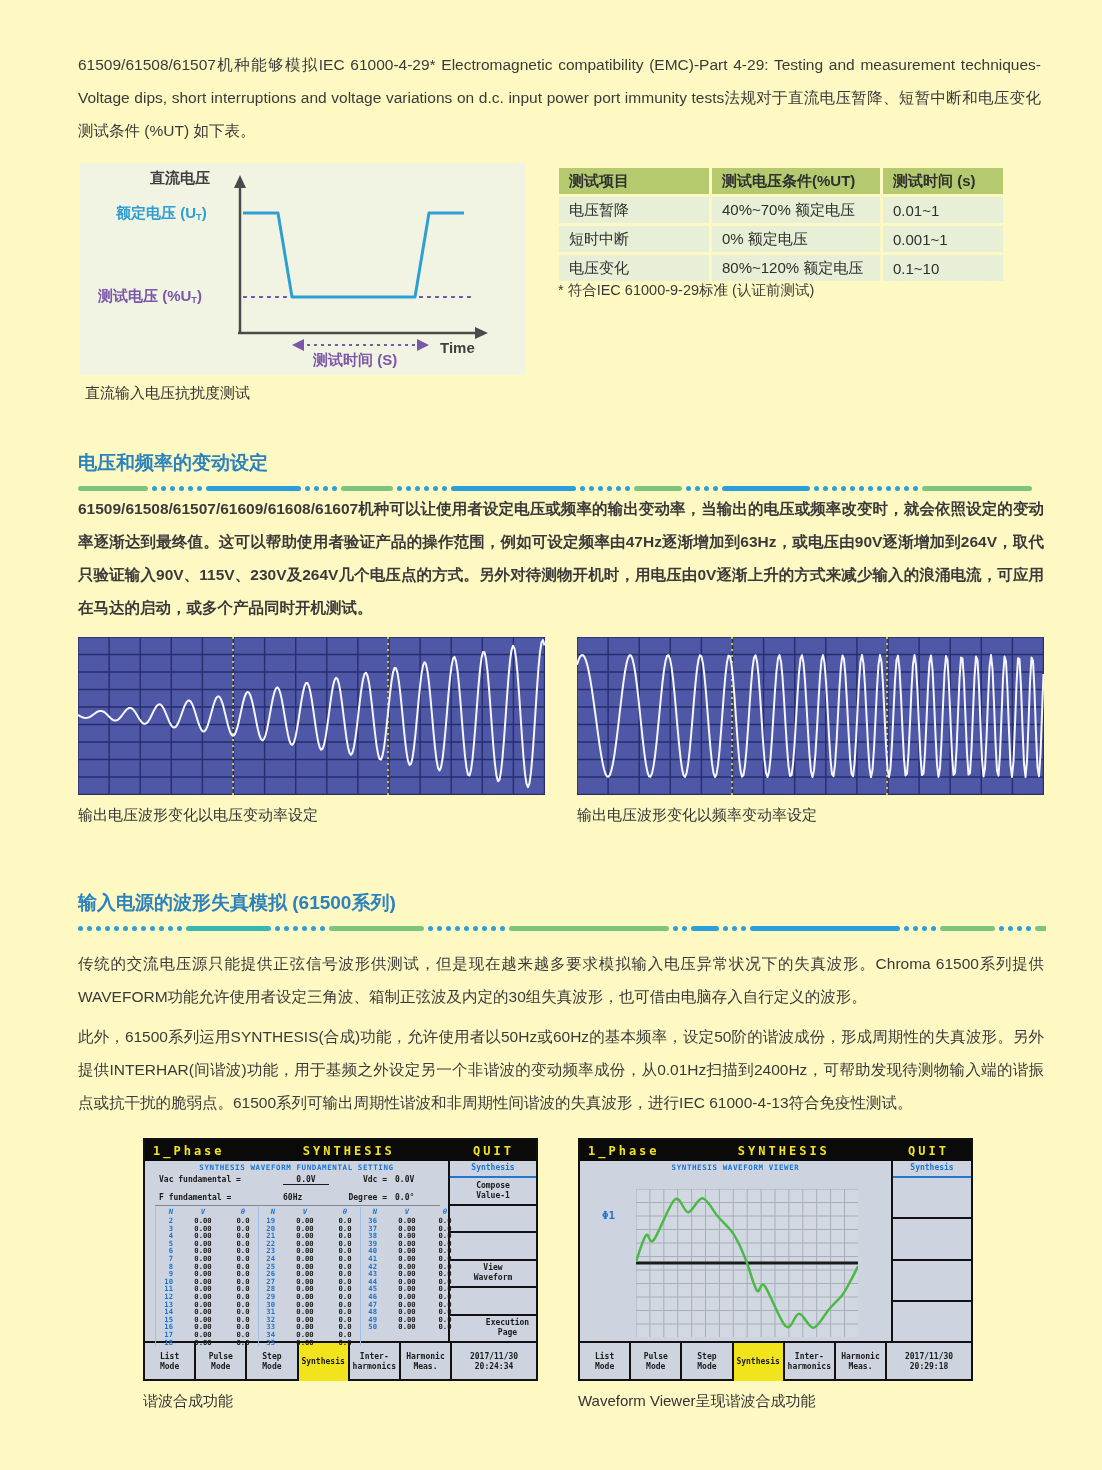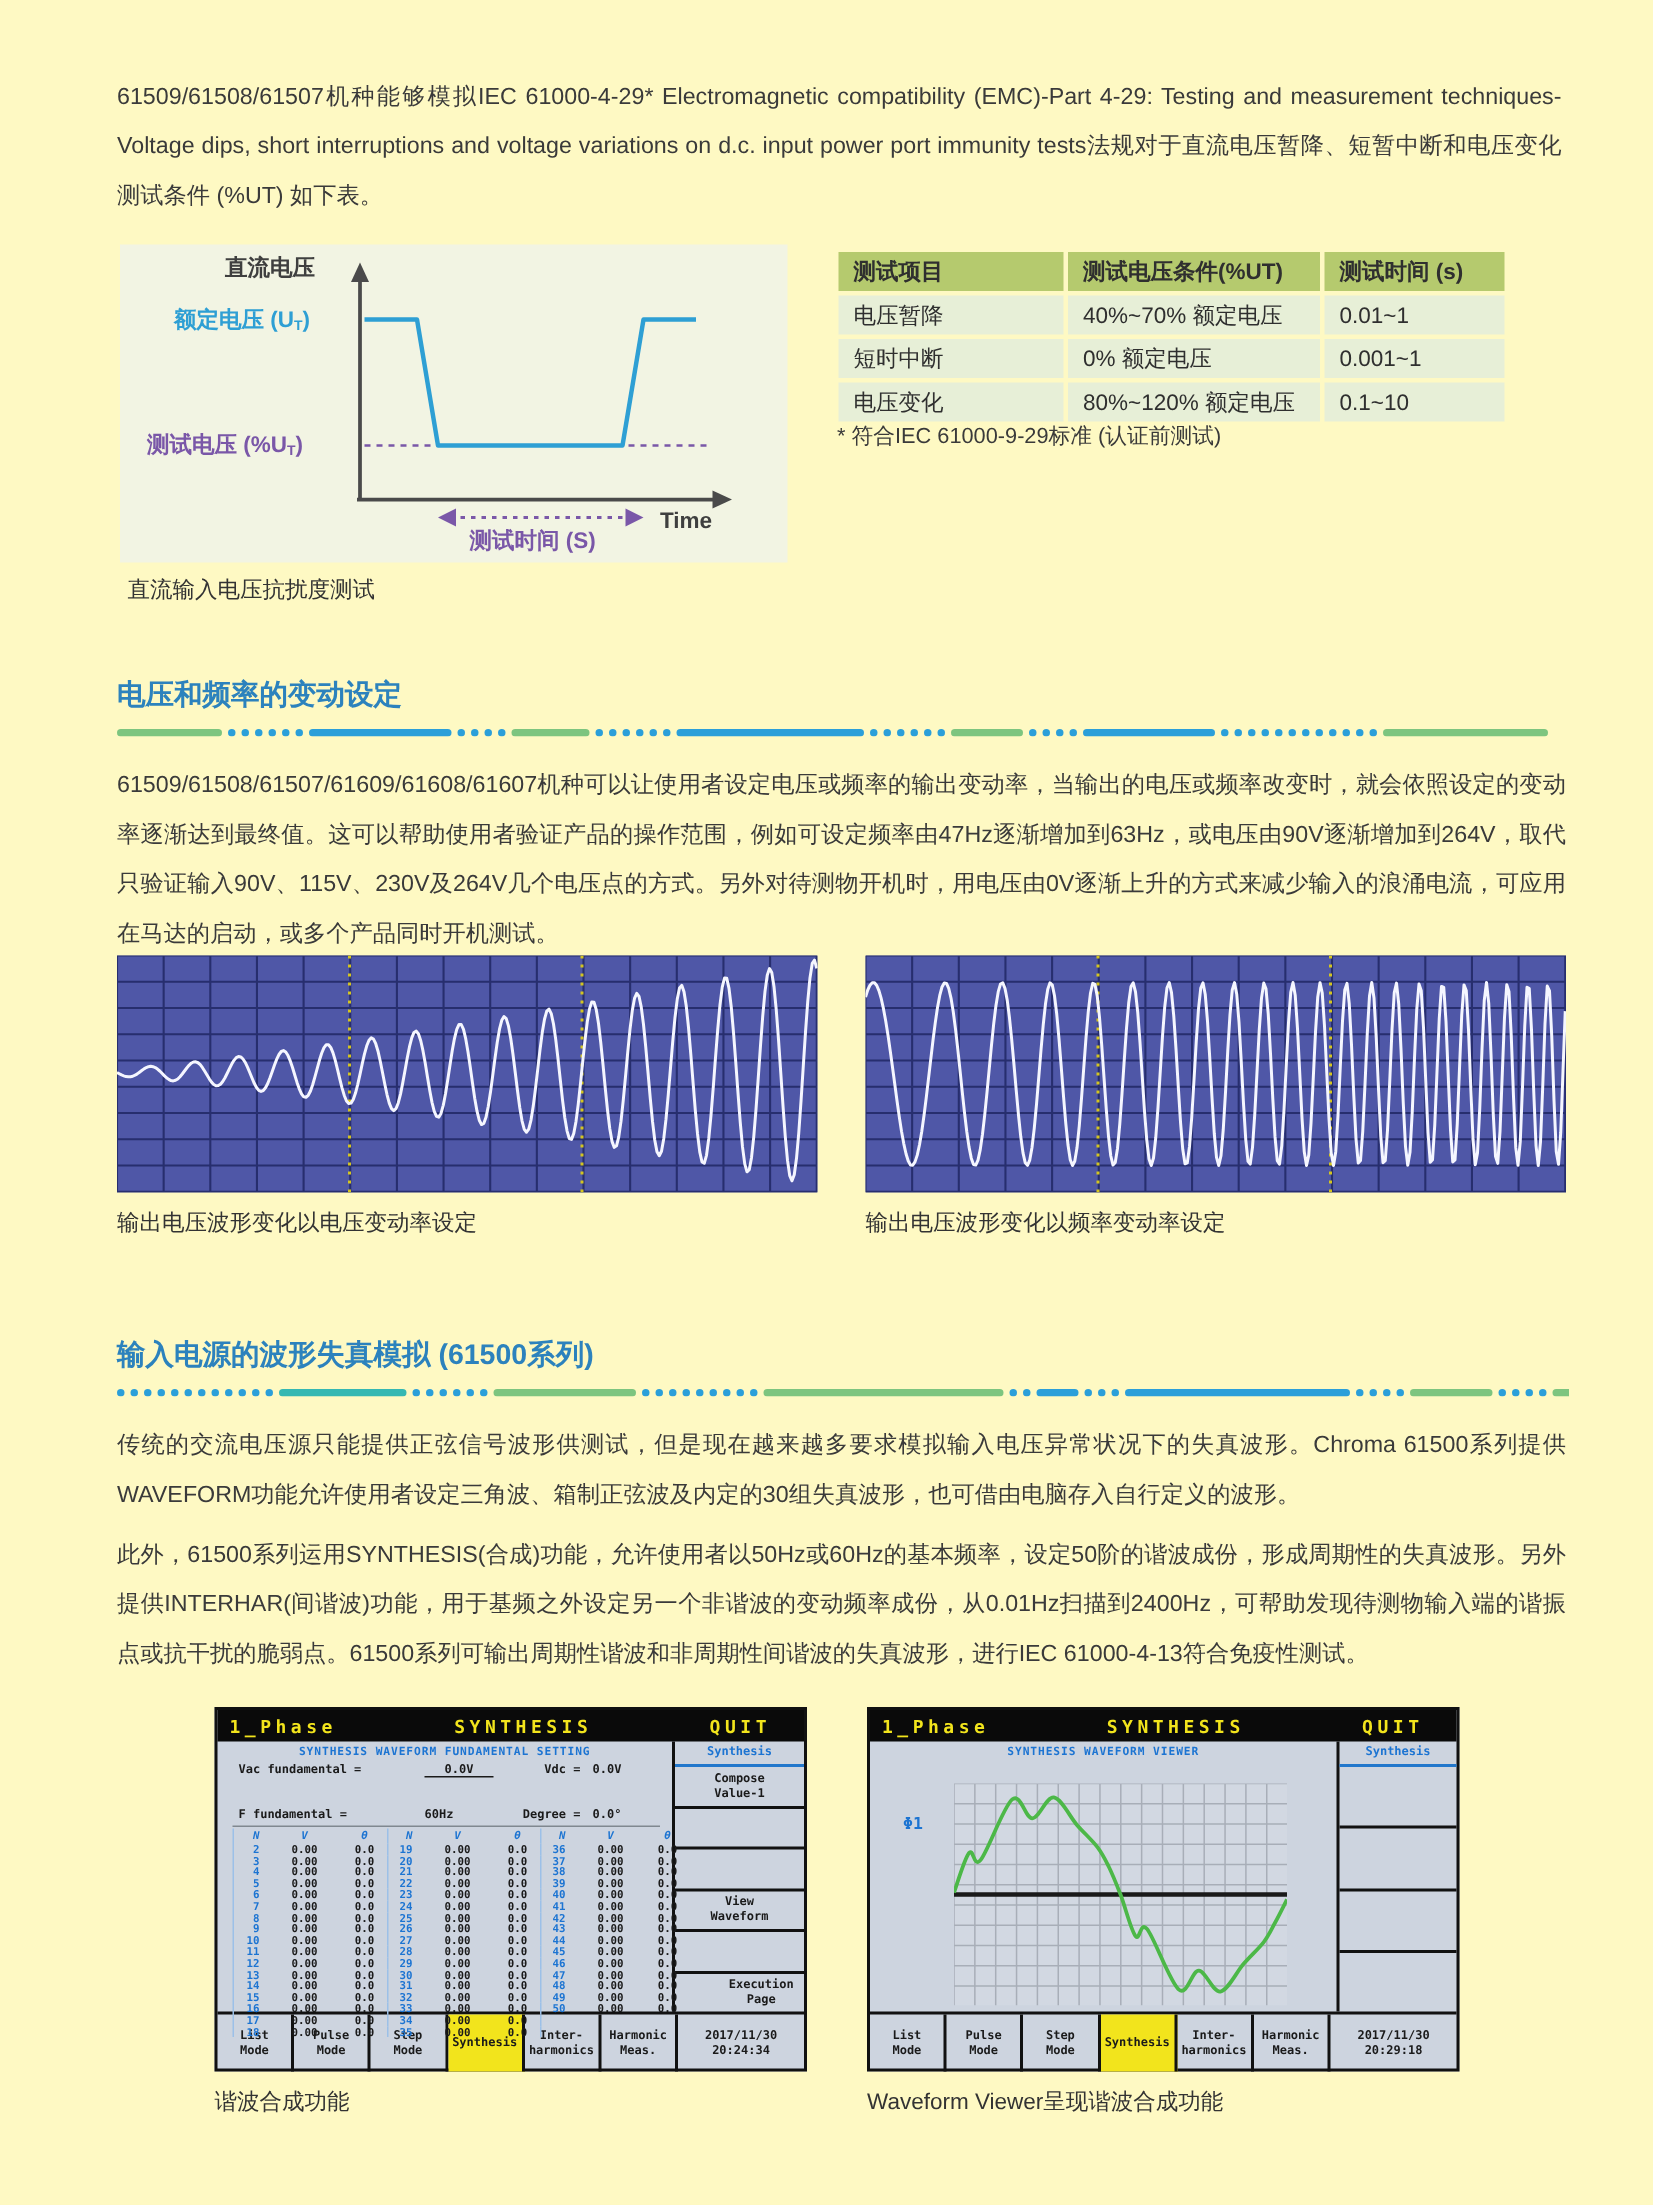--- a/index.html
+++ b/index.html
@@ -27,21 +27,21 @@
 
   
   .screen{background:#cdd4df;border:2px solid #111;box-sizing:border-box;
           font-family:"DejaVu Sans Mono",monospace;font-weight:700;color:#1a1a1a;}
   .titlebar{height:21px;background:#0a0a0a;color:#f2e41c;display:flex;align-items:center;
             justify-content:space-between;padding:0 22px 0 8px;font-size:12px;letter-spacing:3px;}
   .content-row{display:flex;height:180px;}
   .scr-main{flex:1;position:relative;min-width:0;}
   .scr-header{text-align:center;color:#1c74d2;font-size:7.5px;letter-spacing:0.6px;padding-top:2px;}
   .fields{display:grid;grid-template-columns:124px 46px 66px 52px;font-size:8px;
-          padding:3px 0 0 14px;row-gap:20px;}
+          padding:3px 0 0 14px;row-gap:8px;}
   .fields .ul{border-bottom:1px solid #1a1a1a;text-align:center;}
   .fields-rule{margin:3px 8px 1px 10px;border-top:1px solid #808890;}
   .htable{margin-left:10px;width:302px;border-left:1px solid #9cc0e8;}
   .hrow{display:grid;grid-template-columns:22px 50px 30px 22px 50px 30px 22px 50px 26px;
         height:7.6px;line-height:7.6px;font-size:7.2px;}
   .hrow .g2s{border-left:1px solid #9cc0e8;}
   .hrow .n{color:#1c74d2;text-align:right;padding-right:5px;}
   .hrow .v{text-align:center;}
   .hrow .t{text-align:center;}
   .hhdr{color:#1c74d2;height:10px;line-height:10px;font-style:italic;}
@@ -164,21 +164,21 @@
       <span class="dot" style="background: rgb(43, 159, 217);"></span>
       <span class="dot" style="background: rgb(43, 159, 217);"></span>
       <span class="dot" style="background: rgb(43, 159, 217);"></span>
       <span class="dot" style="background: rgb(43, 159, 217);"></span>
       <span class="dot" style="background: rgb(43, 159, 217);"></span>
       <span class="dot" style="background: rgb(43, 159, 217);"></span>
       <span class="dot" style="background: rgb(43, 159, 217);"></span>
       <span class="dot" style="background: rgb(43, 159, 217);"></span>
       <span class="dash" style="width: 110px; background: rgb(125, 197, 127);"></span>
     </div>
-  <p class="para abs" style="left:78px;top:491px;width:966px;">61509/61508/61507/61609/61608/61607机种可以让使用者设定电压或频率的输出变动率，当输出的电压或频率改变时，就会依照设定的变动率逐渐达到最终值。这可以帮助使用者验证产品的操作范围，例如可设定频率由47Hz逐渐增加到63Hz，或电压由90V逐渐增加到264V，取代只验证输入90V、115V、230V及264V几个电压点的方式。另外对待测物开机时，用电压由0V逐渐上升的方式来减少输入的浪涌电流，可应用在马达的启动，或多个产品同时开机测试。</p>
+  <p class="para abs" style="left:78px;top:476px;width:966px;font-weight:bold;">61509/61508/61507/61609/61608/61607机种可以让使用者设定电压或频率的输出变动率，当输出的电压或频率改变时，就会依照设定的变动率逐渐达到最终值。这可以帮助使用者验证产品的操作范围，例如可设定频率由47Hz逐渐增加到63Hz，或电压由90V逐渐增加到264V，取代只验证输入90V、115V、230V及264V几个电压点的方式。另外对待测物开机时，用电压由0V逐渐上升的方式来减少输入的浪涌电流，可应用在马达的启动，或多个产品同时开机测试。</p>
 
   <div class="abs" style="left:78px;top:637px;"><svg id="wave1" width="467" height="158">
         <rect x="0" y="0" width="467" height="158" fill="#4f57a7"></rect>
         <path d="M0.0 0 V158 M31.1 0 V158 M62.2 0 V158 M93.3 0 V158 M124.4 0 V158 M155.5 0 V158 M186.6 0 V158 M217.7 0 V158 M248.8 0 V158 M279.9 0 V158 M311.0 0 V158 M342.1 0 V158 M373.2 0 V158 M404.3 0 V158 M435.4 0 V158 M466.5 0 V158 M0 0.0 H467 M0 17.5 H467 M0 35.0 H467 M0 52.5 H467 M0 70.0 H467 M0 87.5 H467 M0 105.0 H467 M0 122.5 H467 M0 140.0 H467 M0 157.5 H467 " stroke="#272e6e" stroke-width="1.4" fill="none"></path>
         <line x1="155" y1="0" x2="155" y2="158" stroke="#d4c520" stroke-width="2" stroke-dasharray="2,4"></line>
         <line x1="310" y1="0" x2="310" y2="158" stroke="#d4c520" stroke-width="2" stroke-dasharray="2,4"></line>
         <path d="M0.0 78.0 L1.5 78.8 L3.0 79.6 L4.5 80.2 L6.0 80.7 L7.5 80.9 L9.0 80.8 L10.5 80.5 L12.0 79.8 L13.5 78.9 L15.0 77.8 L16.5 76.7 L18.0 75.6 L19.5 74.7 L21.0 74.1 L22.5 73.9 L24.0 74.1 L25.5 74.7 L27.0 75.7 L28.5 77.0 L30.0 78.5 L31.5 80.1 L33.0 81.5 L34.5 82.6 L36.0 83.4 L37.5 83.6 L39.0 83.2 L40.5 82.3 L42.0 80.8 L43.5 79.0 L45.0 77.0 L46.5 75.0 L48.0 73.2 L49.5 71.8 L51.0 71.0 L52.5 70.9 L54.0 71.5 L55.5 72.8 L57.0 74.8 L58.5 77.2 L60.0 79.7 L61.5 82.2 L63.0 84.4 L64.5 86.0 L66.0 86.8 L67.5 86.7 L69.0 85.8 L70.5 84.0 L72.0 81.5 L73.5 78.5 L75.0 75.4 L76.5 72.4 L78.0 69.9 L79.5 68.1 L81.0 67.3 L82.5 67.6 L84.0 69.0 L85.5 71.3 L87.0 74.4 L88.5 78.0 L90.0 81.7 L91.5 85.2 L93.0 88.0 L94.5 89.9 L96.0 90.6 L97.5 90.0 L99.0 88.2 L100.5 85.3 L102.0 81.5 L103.5 77.3 L105.0 73.0 L106.5 69.1 L108.0 66.0 L109.5 64.0 L111.0 63.4 L112.5 64.3 L114.0 66.7 L115.5 70.3 L117.0 74.7 L118.5 79.7 L120.0 84.6 L121.5 88.9 L123.0 92.2 L124.5 94.2 L126.0 94.5 L127.5 93.2 L129.0 90.3 L130.5 86.0 L132.0 80.8 L133.5 75.2 L135.0 69.7 L136.5 65.0 L138.0 61.4 L139.5 59.5 L141.0 59.5 L142.5 61.3 L144.0 64.9 L145.5 69.9 L147.0 75.9 L148.5 82.2 L150.0 88.2 L151.5 93.3 L153.0 97.0 L154.5 98.7 L156.0 98.4 L157.5 96.0 L159.0 91.7 L160.5 85.9 L162.0 79.2 L163.5 72.2 L165.0 65.6 L166.5 60.2 L168.0 56.5 L169.5 54.9 L171.0 55.7 L172.5 58.8 L174.0 63.8 L175.5 70.5 L177.0 78.0 L178.5 85.7 L180.0 92.7 L181.5 98.4 L183.0 102.1 L184.5 103.4 L186.0 102.1 L187.5 98.3 L189.0 92.4 L190.5 84.9 L192.0 76.6 L193.5 68.3 L195.0 60.8 L196.5 54.9 L198.0 51.3 L199.5 50.4 L201.0 52.3 L202.5 56.8 L204.0 63.6 L205.5 71.9 L207.0 81.1 L208.5 90.0 L210.0 97.9 L211.5 103.9 L213.0 107.3 L214.5 107.8 L216.0 105.3 L217.5 99.9 L219.0 92.2 L220.5 82.9 L222.0 73.0 L223.5 63.4 L225.0 55.2 L226.5 49.2 L228.0 46.0 L229.5 46.0 L231.0 49.3 L232.5 55.6 L234.0 64.3 L235.5 74.4 L237.0 85.1 L238.5 95.3 L240.0 103.8 L241.5 109.8 L243.0 112.7 L244.5 112.0 L246.0 107.9 L247.5 100.7 L249.0 91.0 L250.5 79.9 L252.0 68.5 L253.5 57.8 L255.0 49.1 L256.5 43.2 L258.0 40.7 L259.5 42.1 L261.0 47.1 L262.5 55.3 L264.0 66.0 L265.5 78.0 L267.0 90.2 L268.5 101.3 L270.0 110.2 L271.5 115.9 L273.0 117.8 L274.5 115.7 L276.0 109.7 L277.5 100.4 L279.0 88.7 L280.5 75.8 L282.0 62.9 L283.5 51.4 L285.0 42.5 L286.5 37.1 L288.0 35.7 L289.5 38.7 L291.0 45.7 L292.5 56.1 L294.0 68.8 L295.5 82.6 L297.0 96.2 L298.5 108.0 L300.0 116.9 L301.5 122.0 L303.0 122.6 L304.5 118.7 L306.0 110.6 L307.5 99.1 L309.0 85.3 L310.5 70.6 L312.0 56.5 L313.5 44.4 L315.0 35.6 L316.5 31.0 L318.0 31.2 L319.5 36.1 L321.0 45.3 L322.5 58.0 L324.0 72.8 L325.5 88.4 L327.0 103.0 L328.5 115.3 L330.0 123.9 L331.5 127.9 L333.0 126.9 L334.5 120.9 L336.0 110.5 L337.5 96.6 L339.0 80.7 L340.5 64.4 L342.0 49.3 L343.5 36.9 L345.0 28.6 L346.5 25.2 L348.0 27.2 L349.5 34.4 L351.0 46.0 L352.5 61.1 L354.0 78.0 L355.5 95.1 L357.0 110.6 L358.5 123.0 L360.0 130.9 L361.5 133.5 L363.0 130.5 L364.5 122.1 L366.0 109.1 L367.5 92.9 L369.0 75.0 L370.5 57.2 L372.0 41.3 L373.5 29.1 L375.0 21.7 L376.5 19.9 L378.0 24.1 L379.5 33.7 L381.0 48.0 L382.5 65.4 L384.0 84.3 L385.5 102.8 L387.0 118.8 L388.5 130.9 L390.0 137.7 L391.5 138.5 L393.0 133.2 L394.5 122.1 L396.0 106.5 L397.5 87.9 L399.0 68.1 L400.5 49.1 L402.0 32.8 L403.5 21.1 L405.0 15.0 L406.5 15.2 L408.0 21.9 L409.5 34.3 L411.0 51.3 L412.5 71.1 L414.0 91.8 L415.5 111.3 L417.0 127.6 L418.5 138.9 L420.0 144.2 L421.5 142.8 L423.0 134.8 L424.5 120.9 L426.0 102.6 L427.5 81.6 L429.0 60.1 L430.5 40.2 L432.0 23.9 L433.5 13.1 L435.0 8.7 L436.5 11.4 L438.0 20.8 L439.5 36.2 L441.0 55.9 L442.5 78.0 L444.0 100.3 L445.5 120.5 L447.0 136.6 L448.5 146.8 L450.0 150.2 L451.5 146.2 L453.0 135.2 L454.5 118.4 L456.0 97.3 L457.5 74.1 L459.0 51.1 L460.5 30.6 L462.0 14.8 L463.5 5.3 L465.0 3.1 L466.5 8.5 " stroke="#f5f6ff" stroke-width="2" fill="none" stroke-linejoin="round"></path>
       </svg></div>
   <div class="abs" style="left:577px;top:637px;"><svg id="wave2" width="467" height="158">
         <rect x="0" y="0" width="467" height="158" fill="#4f57a7"></rect>

